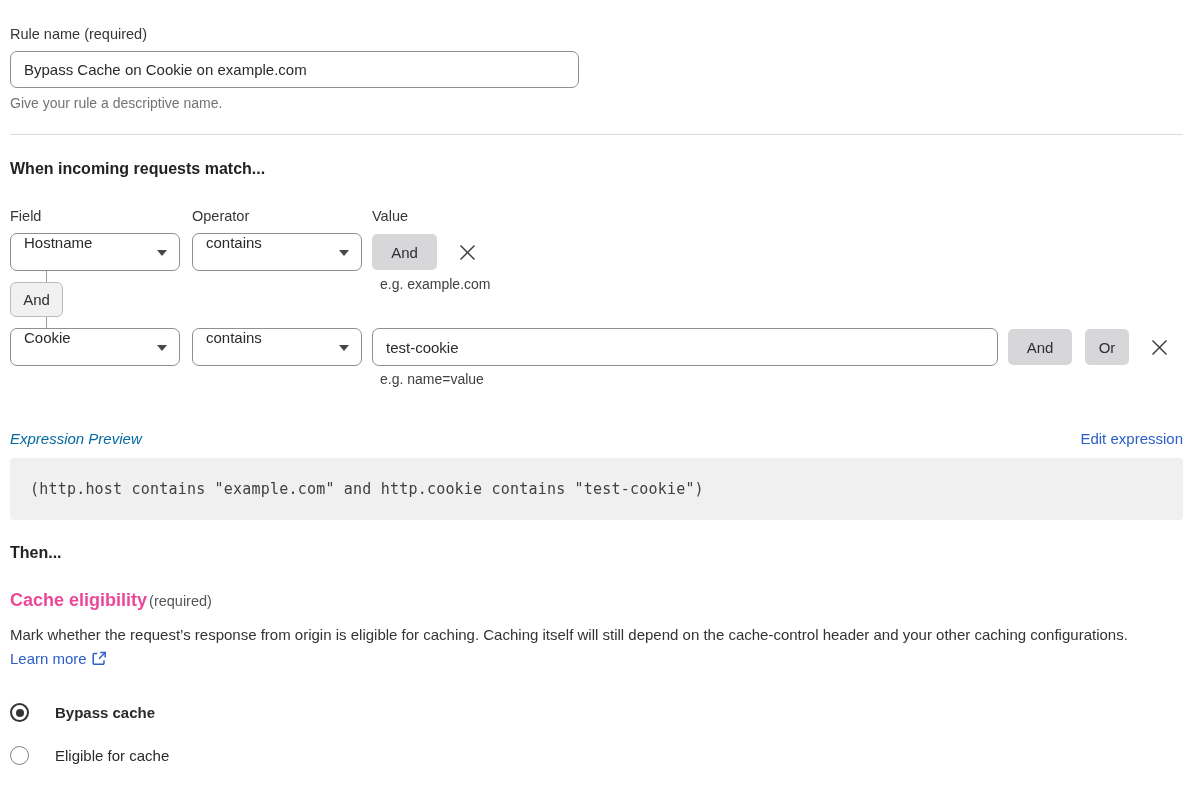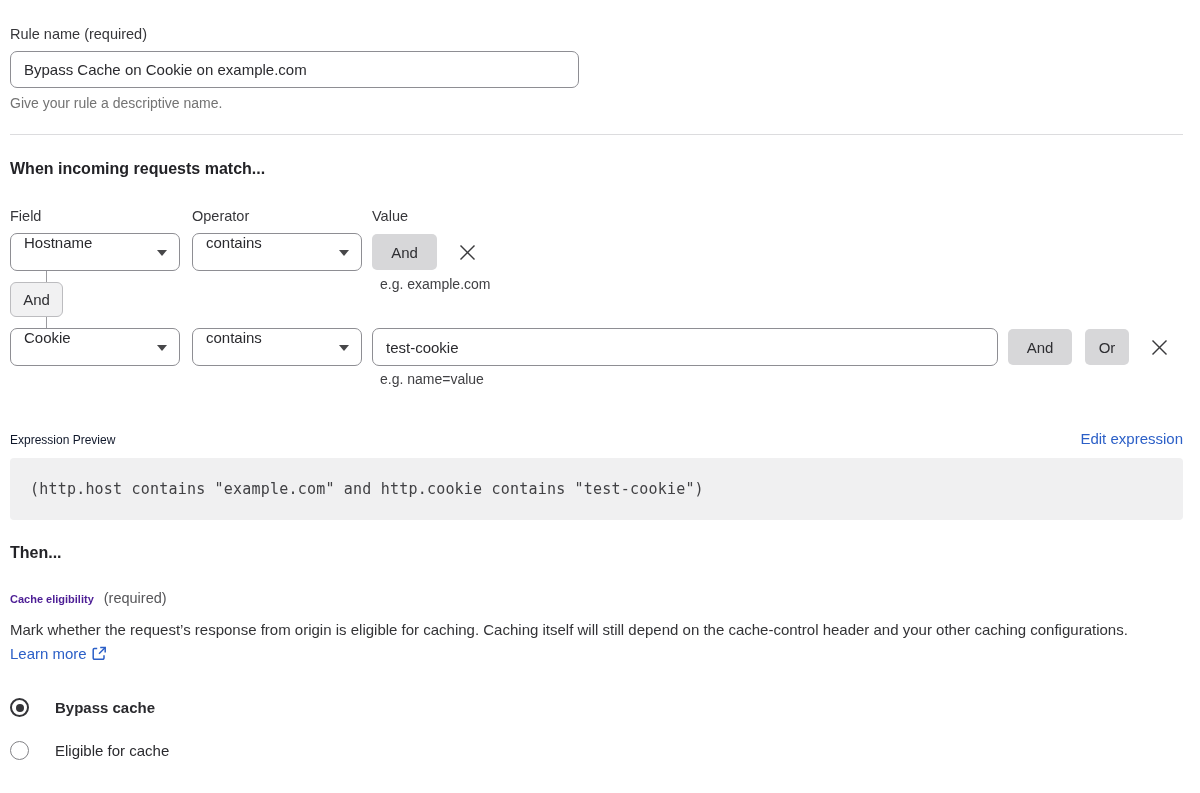--- a/index.html
+++ b/index.html
@@ -115,21 +115,21 @@
     cursor: pointer;
   }
   .hint-text { font-size: 14px; color: #414144; }
   .hint-1 { position: absolute; left: 370px; top: 5px; }
   .hint-2 { margin: 5px 0 0 370px; }
 
   .expr-header {
     margin-top: 43px;
     display: flex; align-items: flex-end; justify-content: space-between;
   }
-  .expr-label { font-size: 12px; color: #0f172a; }
+  .expr-label { font-size: 15px; color: #0369a1; font-style: italic; }
   .link {
     font-size: 15px;
     color: #2b5fc7;
     text-underline-offset: 3px;
     cursor: pointer;
   }
   .expr-code {
     margin-top: 11px;
     background: #f0f0f1;
     border-radius: 4px;
@@ -138,22 +138,22 @@
     padding: 0 20px;
     font-family: "DejaVu Sans Mono", monospace;
     font-size: 15px;
     color: #414144;
     letter-spacing: .2px;
   }
 
   .then-heading { margin-top: 24px; }
 
   .cache-heading-row { margin-top: 28px; display: flex; align-items: baseline; }
-  .cache-heading { font-size: 11px; font-weight: 700; color: #4c1d95; }
-  .required-tag { margin-left: 10px; font-size: 14.5px; color: #565659; }
+  .cache-heading { font-size: 18px; font-weight: 700; color: #ec4899; }
+  .required-tag { margin-left: 2px; font-size: 14.5px; color: #565659; }
 
   .cache-desc {
     margin-top: 12px;
     font-size: 15px;
     line-height: 24px;
     color: #333336;
     max-width: 1155px;
   }
   .ext-icon { display: inline-block; vertical-align: -2px; margin-left: 5px; }
 

